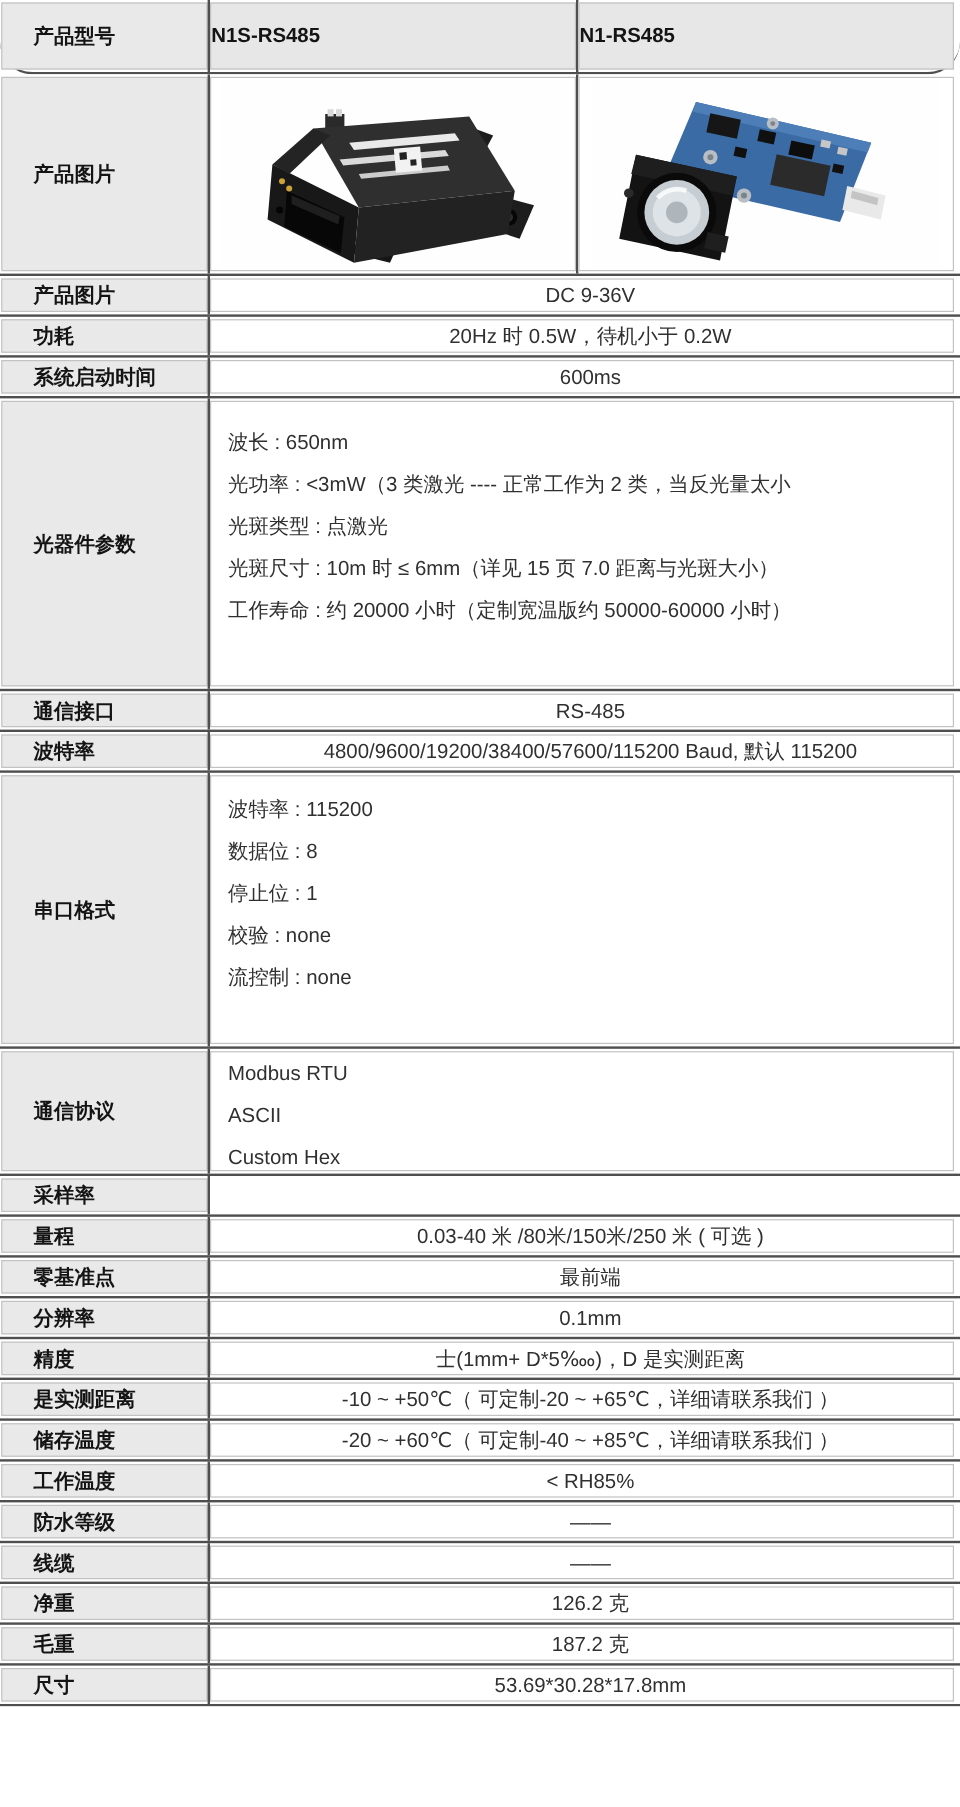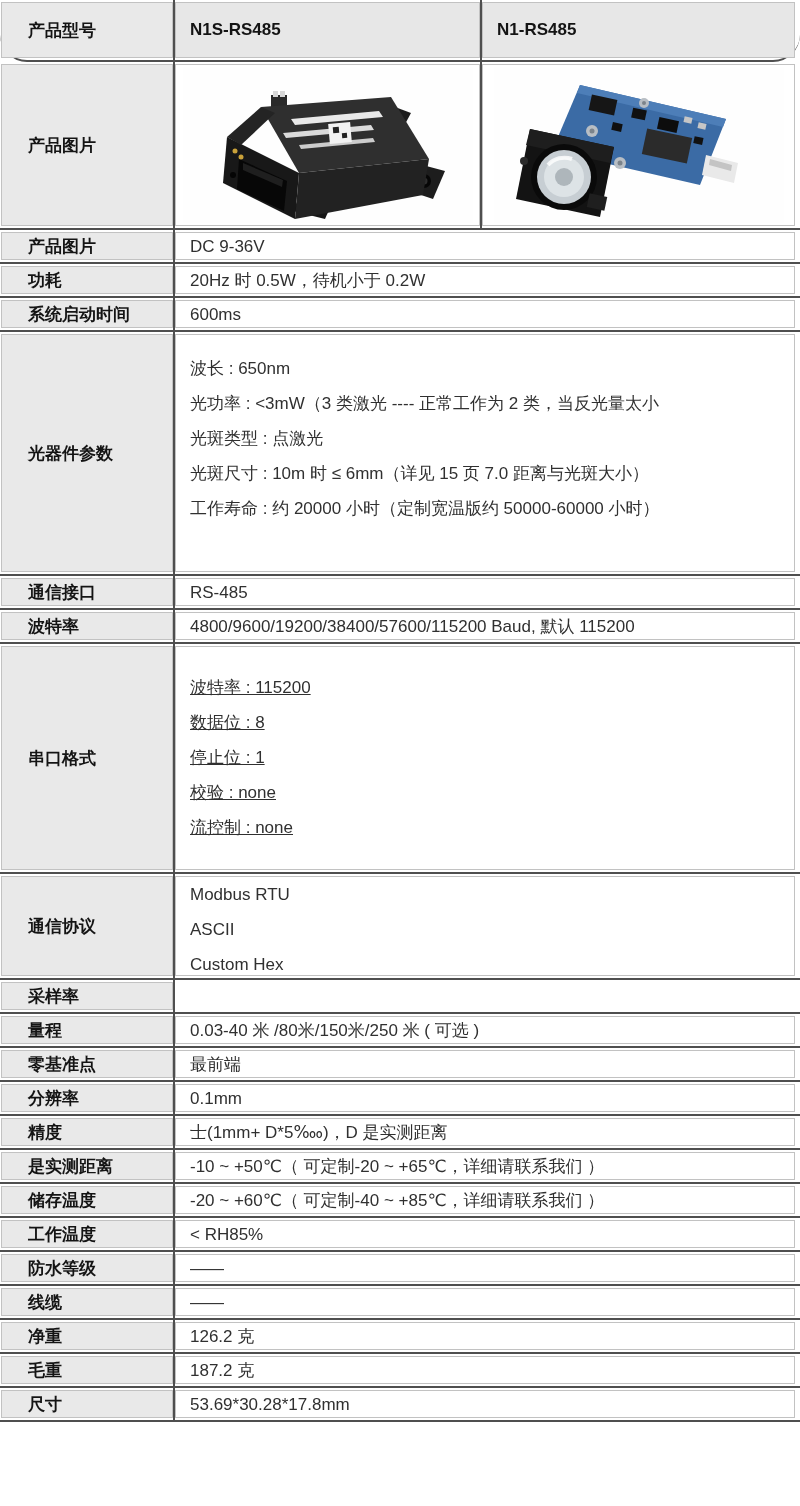--- a/index.html
+++ b/index.html
@@ -23,36 +23,35 @@
     display:flex;align-items:center;
     overflow:hidden;
   }
   .label{
     width:172px;flex:0 0 172px;
     background:#e9e9e9;
     font-weight:bold;font-size:17px;color:#141414;
     padding-left:26px;
   }
   .vdiv{width:2px;flex:0 0 2px;background:#4f4f4f;}
-  .value{flex:1 1 auto;font-size:17px;color:#303030;padding-left:14px;}
+  .value{flex:1 1 auto;font-size:17px;color:#303030;padding-left:14px;justify-content:center;}
   .value .ln{line-height:35px;white-space:nowrap;}
   .multiline{flex-direction:column;align-items:flex-start;justify-content:flex-start;}
   .headcell{
     background:#e7e7e7;font-weight:bold;font-size:17px;color:#141414;
-    padding-left:14px;
   }
   
   .h-std{height:34px;}
   .h-head{height:62px;border-radius:27px;}
   .h-img{height:168px;}
   .h-6l{height:244px;}
   .h-5l{height:230px;}
   .h-3l{height:106px;}
   .pad16{padding-top:16px;}
-  .pad27{padding-top:23px;text-decoration:underline;}
+  .pad27{padding-top:10px;}
   .imgcell{justify-content:center;align-items:center;background:#fff;}
   .imgcell svg{display:block;}
   .bottom-strip{height:10px;background:#ffffff;}
 </style>
 </head>
 <body>
 
 <div class="sheet">
 
   <div class="row h-head">

